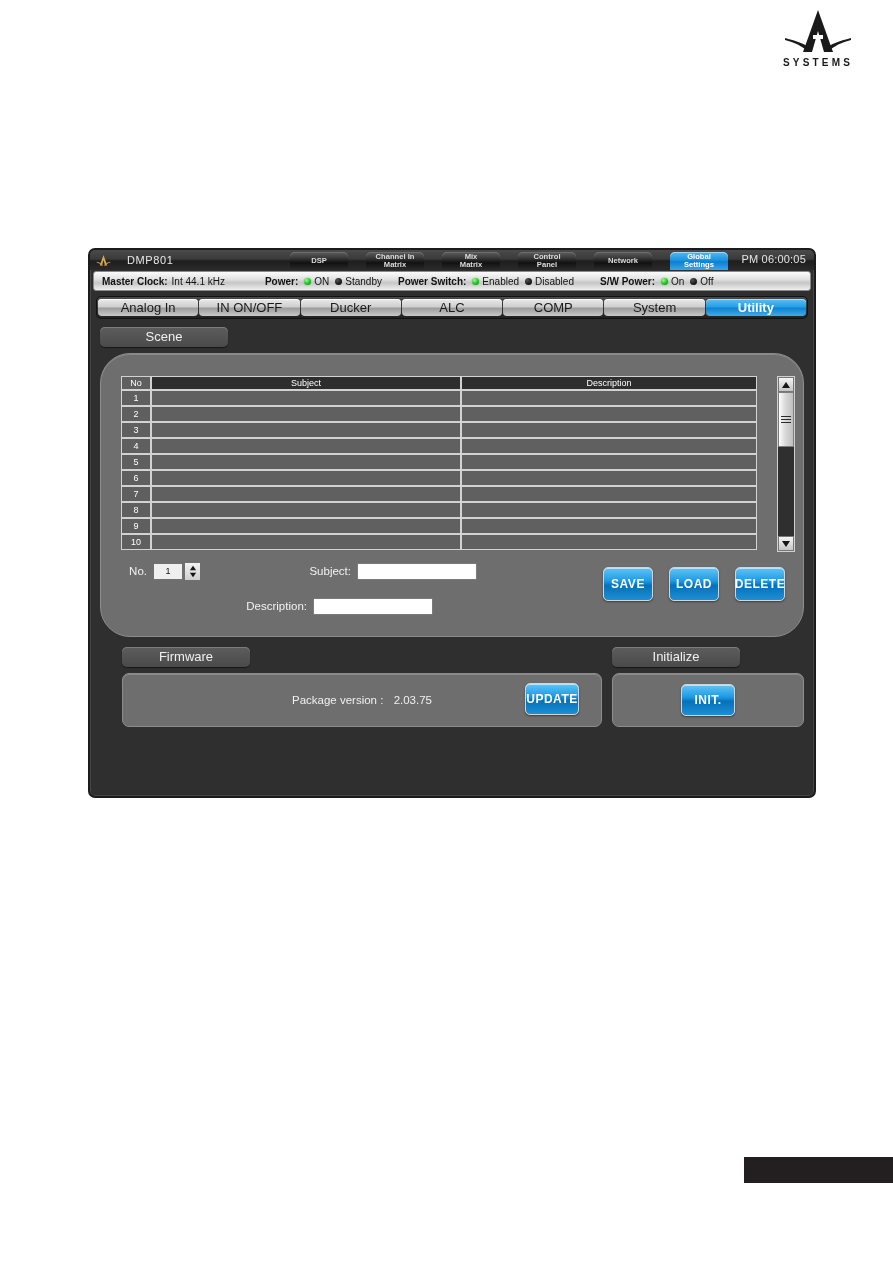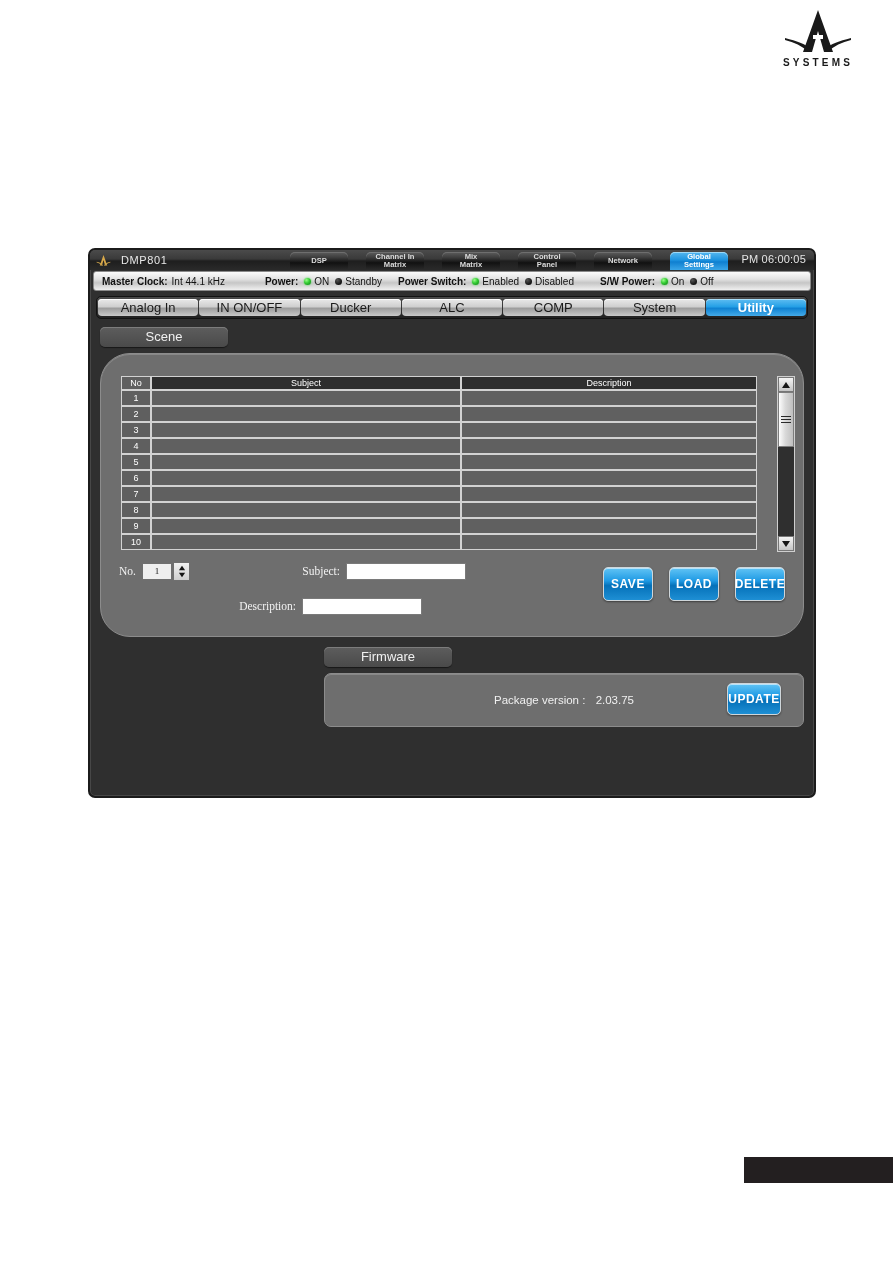--- a/index.html
+++ b/index.html
@@ -20,21 +20,21 @@
 
   
   #app-window{position:absolute;left:88px;top:248px;width:724px;height:546px;
     background:#2f2f2f;border:2px solid #1b1b1b;border-radius:7px;
     box-shadow:inset 0 0 0 1px #474747;}
 
   
   #title-bar{position:relative;height:20px;
     background:linear-gradient(to bottom,#4b4b4b 0%,#3a3a3a 45%,#1e1e1e 55%,#2a2a2a 100%);
     border-radius:5px 5px 0 0;overflow:hidden;}
-  #title-left{position:absolute;left:6px;top:0;height:20px;display:flex;align-items:center;gap:10px;}
+  #title-left{position:absolute;left:6px;top:0;height:20px;display:flex;align-items:center;gap:16px;}
   #title-left .mini-logo{width:15px;height:13px;}
   #app-title{font-size:11px;color:#e8e8e8;letter-spacing:.6px;}
   #clock{position:absolute;right:8px;top:3px;font-size:11px;color:#e4e4e4;letter-spacing:.2px;}
 
   
   #main-tabs{position:absolute;left:200px;top:1px;height:19px;display:flex;align-items:flex-end;gap:18px;}
   .mtab{height:18px;min-width:44px;padding:0 7px;border-radius:5px 5px 0 0;
     background:linear-gradient(to bottom,#5d5d5d 0%,#3d3d3d 30%,#111 60%,#2b2b2b 100%);
     color:#dcdcdc;font-size:7.6px;font-weight:bold;display:flex;flex-direction:column;
     align-items:center;justify-content:center;line-height:8.4px;
@@ -102,21 +102,21 @@
   .sb-arrow.up{border-bottom:6px solid #151515;}
   .sb-arrow.down{border-top:6px solid #151515;}
   #sb-thumb{width:16px;height:55px;margin-top:0;
     background:linear-gradient(to right,#fdfdfd,#d9d9d9 45%,#bfbfbf 100%);
     border:1px solid #7d7d7d;box-sizing:border-box;display:flex;flex-direction:column;
     align-items:center;justify-content:center;gap:2px;}
   #sb-thumb i{display:block;width:10px;height:1px;background:#2a2a2a;}
   #sb-track{flex:1;width:16px;background:#2f2f2f;}
 
   
-  #scene-form{position:absolute;left:9px;top:205px;width:654px;height:62px;font-family:Liberation Serif, serif;}
+  #scene-form{position:absolute;left:20px;top:205px;width:654px;height:62px;}
   .frm-row{display:flex;align-items:center;height:24px;}
   .frm-lbl{font-size:11.5px;color:#f2f2f2;text-align:right;}
   .num-field{width:28px;height:15px;background:#efefef;border:1px solid #6f6f6f;
     font-size:9px;color:#111;display:flex;align-items:center;justify-content:center;}
   .spin{width:15px;height:17px;margin-left:1px;
     background:linear-gradient(to bottom,#f2f2f2,#cfcfcf);border:1px solid #6f6f6f;
     display:flex;flex-direction:column;align-items:center;justify-content:center;gap:1px;}
   .spin .sb-arrow{transform:scale(.78);}
   .txt-field{height:15px;background:#ffffff;border:1px solid #7a7a7a;}
   
@@ -358,18 +358,26 @@
         </div>
         <div class="panel" id="fw-panel">
           <div id="fw-text">
             <span>Package version :</span>
             <span style="margin-left:7px;">2.03.75</span>
           </div>
           <div class="btn-blue" id="fw-update">UPDATE</div>
         </div>
       </div>
 
+      <div id="init-col">
+        <div class="sec-head-wrap">
+          <div class="sec-head">Initialize</div>
+        </div>
+        <div class="panel" id="init-panel">
+          <div class="btn-blue" id="init-btn">INIT.</div>
+        </div>
+      </div>
 
     </div>
   </div>
 </div>
 
 <div id="footer-bar"></div>
 
 </body></html>

